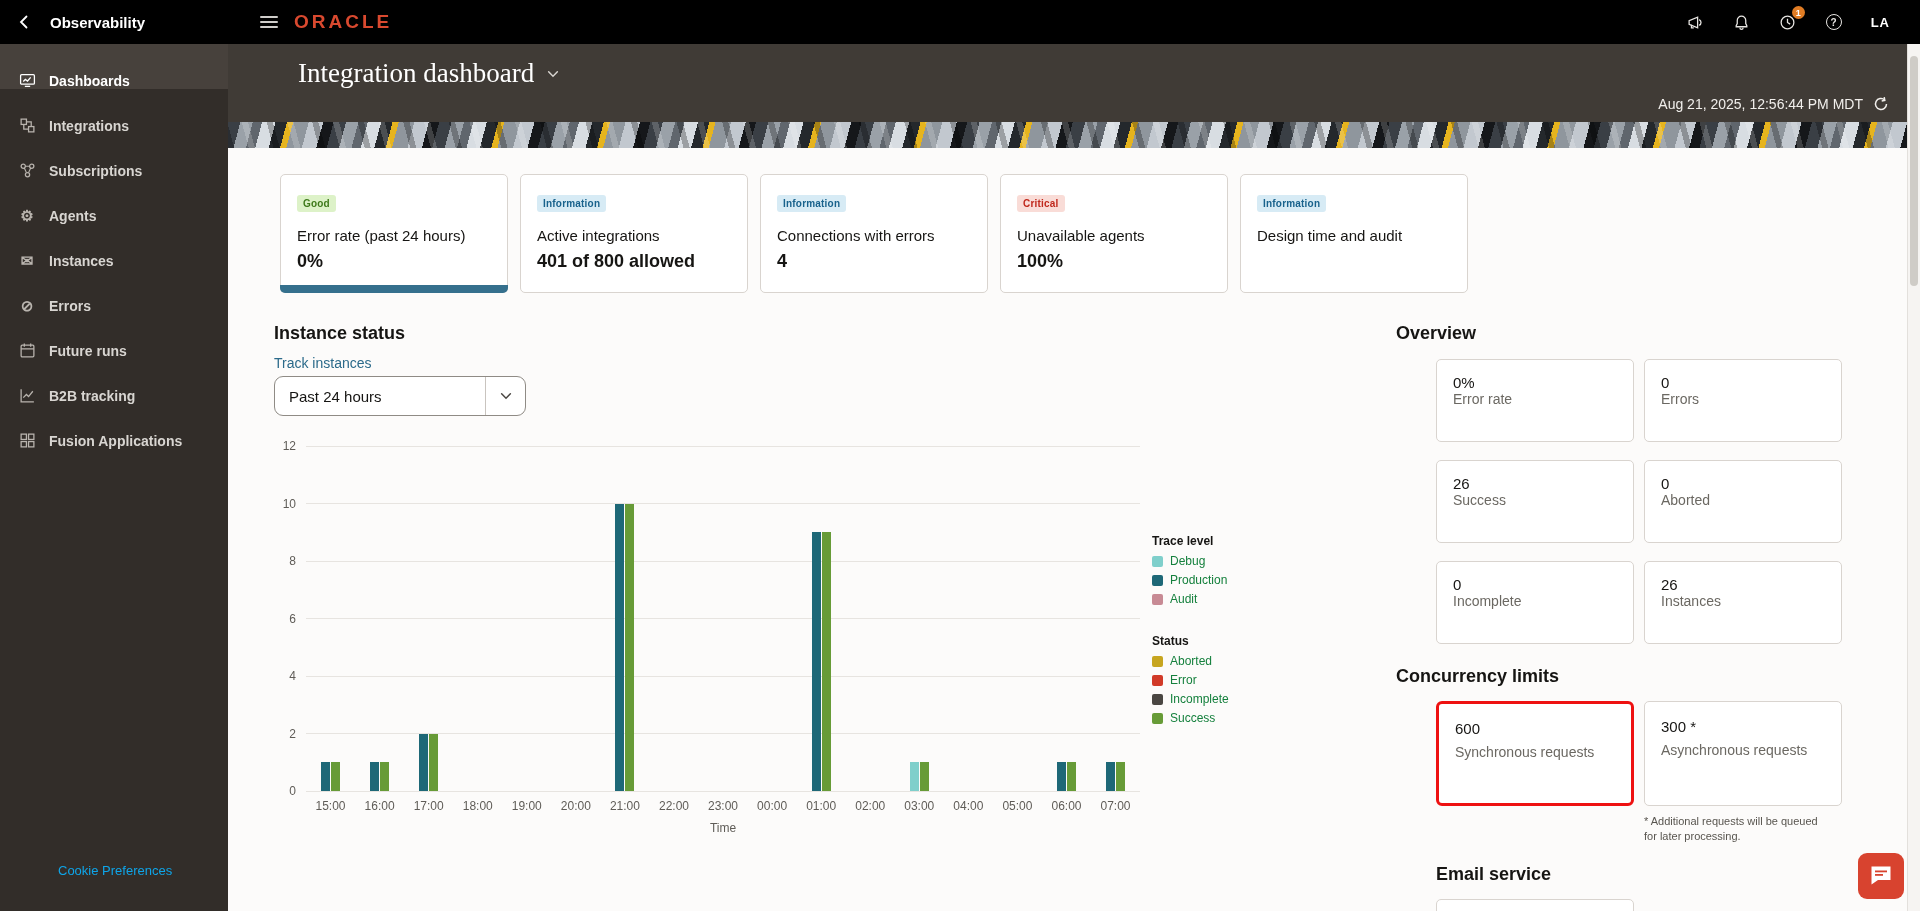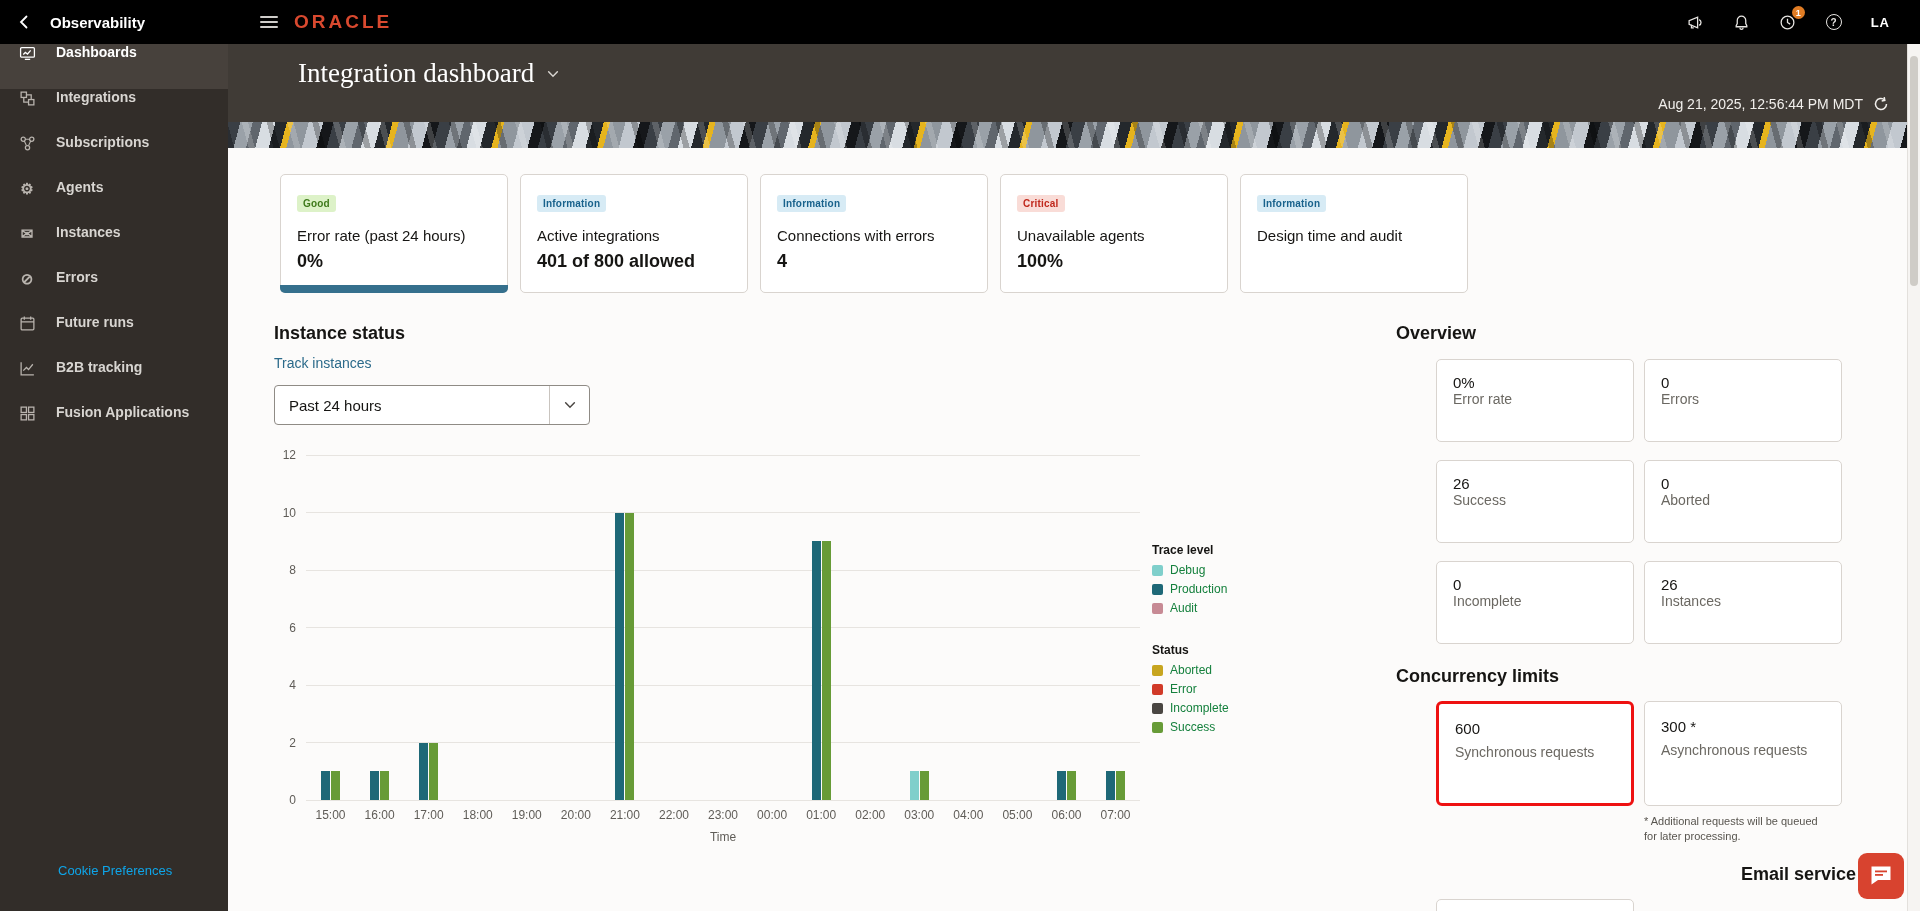--- a/index.html
+++ b/index.html
@@ -19,21 +19,21 @@
   .brand { font-size:19px; font-weight:700; letter-spacing:3px; color:#D9492F; }
   .topbar-icons { margin-left:auto; display:flex; align-items:center; gap:28px; padding-right:30px; color:#e8e6e3; }
   .tb-icon { position:relative; width:18px; height:18px; display:flex; align-items:center; justify-content:center; cursor:pointer; color:#e8e6e3; }
   .tb-badge { position:absolute; top:-7px; right:-8px; background:#E07C24; color:#fff; font-size:9px; font-weight:700; min-width:13px; height:13px; border-radius:7px; display:flex; align-items:center; justify-content:center; padding:0 2px; }
   .help-circle { width:16px; height:16px; border:1.3px solid #e8e6e3; border-radius:50%; font-size:10px; font-weight:700; display:flex; align-items:center; justify-content:center; }
   .avatar { font-size:13px; font-weight:700; color:#fff; letter-spacing:1px; cursor:pointer; }
 
   
   .body { flex:1; display:flex; min-height:0; }
   .sidebar { width:228px; flex:0 0 228px; background:#322D29; display:flex; flex-direction:column; }
-  .side-item { height:45px; display:flex; align-items:flex-start; gap:20px; padding:0 18px; color:#d8d5d1; font-size:14px; font-weight:600; cursor:pointer; }
+  .side-item { height:45px; display:flex; align-items:flex-end; gap:13px; padding:0 18px; color:#d8d5d1; font-size:14px; font-weight:600; cursor:pointer; }
   .side-item.active { background:#47413C; color:#fff; }
   .side-icon { width:18px; height:18px; display:flex; align-items:center; justify-content:center; color:#b9b4ae; }
   .side-item.active .side-icon { color:#fff; }
   .side-icon .uic { font-size:15px; line-height:1; }
   .sidebar-footer { margin-top:auto; padding:0 0 32px 58px; }
   .cookie-link { color:#0ea5e9; font-size:13px; cursor:pointer; }
 
   
   .main { flex:1; display:flex; flex-direction:column; min-width:0; background:#fcfbfa; position:relative; }
   .page-header { height:78px; flex:0 0 78px; background:#403B36; color:#fff; position:relative; padding:14px 46px 0 70px; }
@@ -62,21 +62,21 @@
   .kpi-label { font-size:15px; color:#161513; margin-top:15px; }
   .kpi-value { font-size:18px; font-weight:700; color:#161513; margin-top:7px; }
 
   
   .columns { display:flex; margin-top:30px; align-items:flex-start; }
   .col-left { width:1010px; flex:0 0 1010px; }
   .col-right { margin-left:112px; width:460px; }
 
   .section-heading { font-size:18px; font-weight:700; color:#161513; }
   .track-link { display:inline-block; margin-top:11px; font-size:14px; color:#2B6A8A; cursor:pointer; }
-  .range-select { margin-top:13px; width:316px; height:40px; background:#fff; border:1px solid #8f8b85; border-radius:4px; display:flex; align-items:center; cursor:pointer; }
+  .range-select { margin-top:4px; width:252px; height:40px; background:#fff; border:1px solid #8f8b85; border-radius:9px; display:flex; align-items:center; cursor:pointer; }
   .range-select .value { flex:1; padding:0 14px; font-size:15px; color:#161513; }
   .range-select .chev { width:40px; height:100%; display:flex; align-items:center; justify-content:center; color:#4a4642; border-left:1px solid #c9c4bf; }
 
   
   .chart-wrap { display:flex; margin-top:30px; }
   .chart-main { flex:1; min-width:0; }
   .chart-area { display:flex; }
   .y-axis { width:32px; position:relative; height:345px; flex:0 0 32px; }
   .ytick { position:absolute; right:10px; transform:translateY(50%); font-size:12px; color:#5f5c57;margin-left:24px; }
   .plot { flex:1; position:relative; height:345px; }
@@ -100,21 +100,21 @@
   .stat-label { font-size:14px; color:#6b6862; }
 
   .concurrency-heading { margin-top:22px; }
   .limit-grid { margin:14px 0 0 40px; display:grid; grid-template-columns:198px 198px; gap:10px; align-items:start; }
   .limit-card { background:#fff; border:1px solid #d9d4cf; border-radius:5px; height:105px; padding:16px; }
   .limit-card.highlighted { border:3px solid #EE1111; border-radius:6px; }
   .limit-value { font-size:15px; color:#161513; }
   .limit-label { font-size:14px; color:#6b6862; margin-top:6px; line-height:1.3; }
   .footnote { margin:8px 0 0 248px; width:180px; font-size:11px; color:#58554f; line-height:1.35; }
 
-  .email-heading { margin:20px 0 0 40px;text-align:right; }
+  .email-heading { margin:20px 0 0 40px; }
   .email-card { margin:14px 0 0 40px; width:198px; height:60px; background:#fff; border:1px solid #d9d4cf; border-radius:5px; }
 
   
   .chat-fab { position:absolute; right:16px; bottom:12px; width:46px; height:46px; background:#D8432F; border:none; border-radius:9px; display:flex; align-items:center; justify-content:center; cursor:pointer; }
   .scroll-track { position:absolute; right:0; top:44px; bottom:0; width:13px; background:#f6f4f2; border-left:1px solid #e3e0dc; }
   .scroll-thumb { position:absolute; top:12px; left:2px; width:8px; height:230px; background:#cfccc7; border-radius:4px; cursor:grab; }
 </style>
 </head>
 <body>
 

